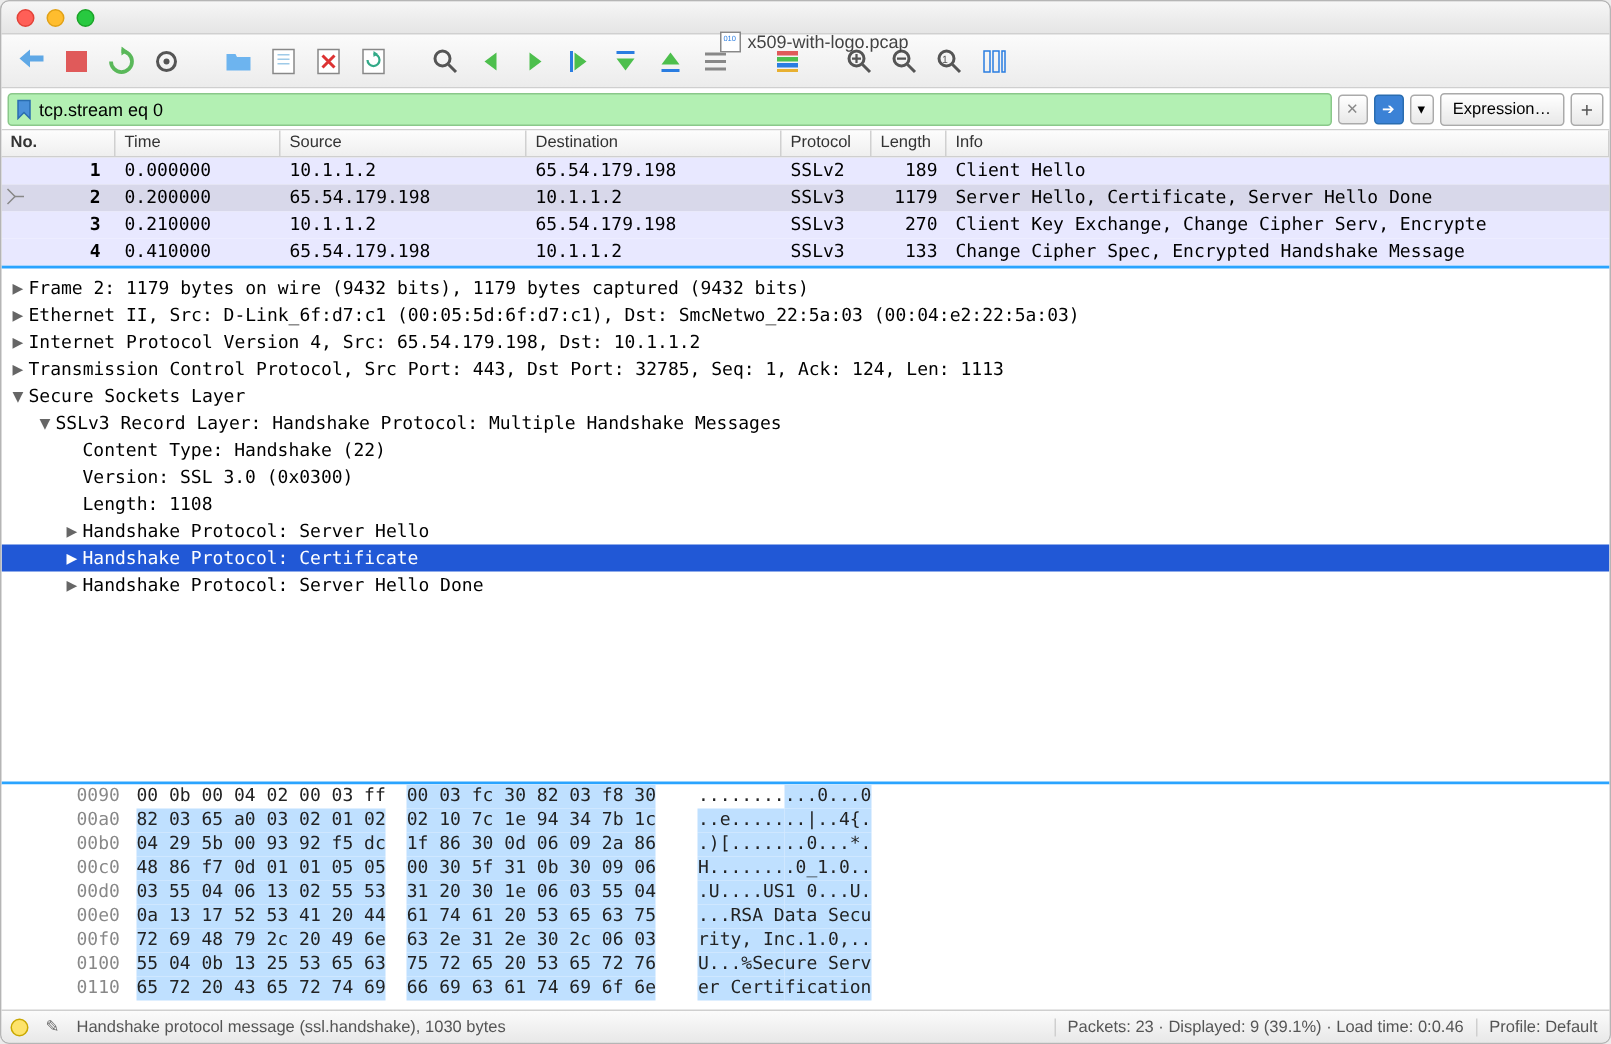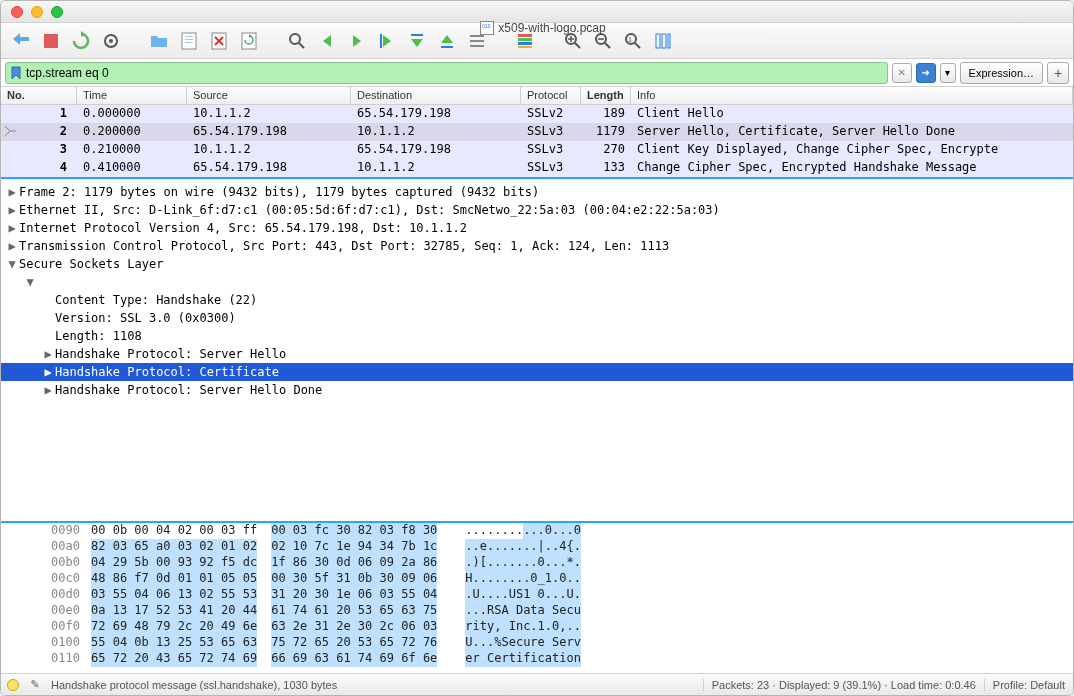--- a/index.html
+++ b/index.html
@@ -211,21 +211,21 @@
     <button class="exprbtn">Expression…</button>
     <div class="plusbtn">+</div>
   </div>
 
   <div class="pkthead">
     <div class="c-no" style="text-align:left;">No.</div>
     <div class="c-time">Time</div>
     <div class="c-src">Source</div>
     <div class="c-dst">Destination</div>
     <div class="c-proto">Protocol</div>
-    <div class="c-len" style="text-align:left;font-weight:bold;">Length</div>
+    <div class="c-len" style="text-align:left;">Length</div>
     <div class="c-info">Info</div>
   </div>
 
   <div class="pktlist" id="pktlist">
     <svg class="marker" viewBox="0 0 14 14" style="top:19px;">
         <path d="M2 2 L7 7 L2 12" fill="none" stroke="#888" stroke-width="1"></path>
         <path d="M7 7 L13 7" stroke="#888"></path>
       </svg>
   <div class="pktrow normal">
         <div class="c-no">1</div>
@@ -245,40 +245,40 @@
         <div class="c-len">1179</div>
         <div class="c-info">Server Hello, Certificate, Server Hello Done</div>
       </div>
       <div class="pktrow normal">
         <div class="c-no">3</div>
         <div class="c-time">0.210000</div>
         <div class="c-src">10.1.1.2</div>
         <div class="c-dst">65.54.179.198</div>
         <div class="c-proto">SSLv3</div>
         <div class="c-len">270</div>
-        <div class="c-info">Client Key Displayed, Change Cipher Spec, Encrypte</div>
+        <div class="c-info">Client Key Exchange, Change Cipher Serv, Encrypte</div>
       </div>
       <div class="pktrow normal">
         <div class="c-no">4</div>
         <div class="c-time">0.410000</div>
         <div class="c-src">65.54.179.198</div>
         <div class="c-dst">10.1.1.2</div>
         <div class="c-proto">SSLv3</div>
         <div class="c-len">133</div>
         <div class="c-info">Change Cipher Spec, Encrypted Handshake Message</div>
       </div>
     </div>
 
   <div class="details" id="details">
       <div class="dl ind0"><span class="arr">▶</span> <span>Frame 2: 1179 bytes on wire (9432 bits), 1179 bytes captured (9432 bits)</span></div>
       <div class="dl ind0"><span class="arr">▶</span> <span>Ethernet II, Src: D-Link_6f:d7:c1 (00:05:5d:6f:d7:c1), Dst: SmcNetwo_22:5a:03 (00:04:e2:22:5a:03)</span></div>
       <div class="dl ind0"><span class="arr">▶</span> <span>Internet Protocol Version 4, Src: 65.54.179.198, Dst: 10.1.1.2</span></div>
       <div class="dl ind0"><span class="arr">▶</span> <span>Transmission Control Protocol, Src Port: 443, Dst Port: 32785, Seq: 1, Ack: 124, Len: 1113</span></div>
       <div class="dl ind0"><span class="arr">▼</span> <span>Secure Sockets Layer</span></div>
-      <div class="dl ind1"><span class="arr">▼</span> </div>
+      <div class="dl ind1"><span class="arr">▼</span> <span>SSLv3 Record Layer: Handshake Protocol: Multiple Handshake Messages</span></div>
       <div class="dl ind2"><span class="arr"> </span> <span>Content Type: Handshake (22)</span></div>
       <div class="dl ind2"><span class="arr"> </span> <span>Version: SSL 3.0 (0x0300)</span></div>
       <div class="dl ind2"><span class="arr"> </span> <span>Length: 1108</span></div>
       <div class="dl ind2"><span class="arr">▶</span> <span>Handshake Protocol: Server Hello</span></div>
       <div class="dl ind2 sel"><span class="arr">▶</span> <span>Handshake Protocol: Certificate</span></div>
       <div class="dl ind2"><span class="arr">▶</span> <span>Handshake Protocol: Server Hello Done</span></div>
     </div>
 
   <div class="hex" id="hex">
       <div class="hexrow"><span class="hexoff">0090</span><span class="hexb">00 0b 00 04 02 00 03 ff</span><span class="hexgap"></span><span class="hexb hl">00 03 fc 30 82 03 f8 30</span><span class="hexgap"></span><span class="hexgap"></span><span class="hexasc">........</span> <span class="hexasc hl">...0...0</span></div>

